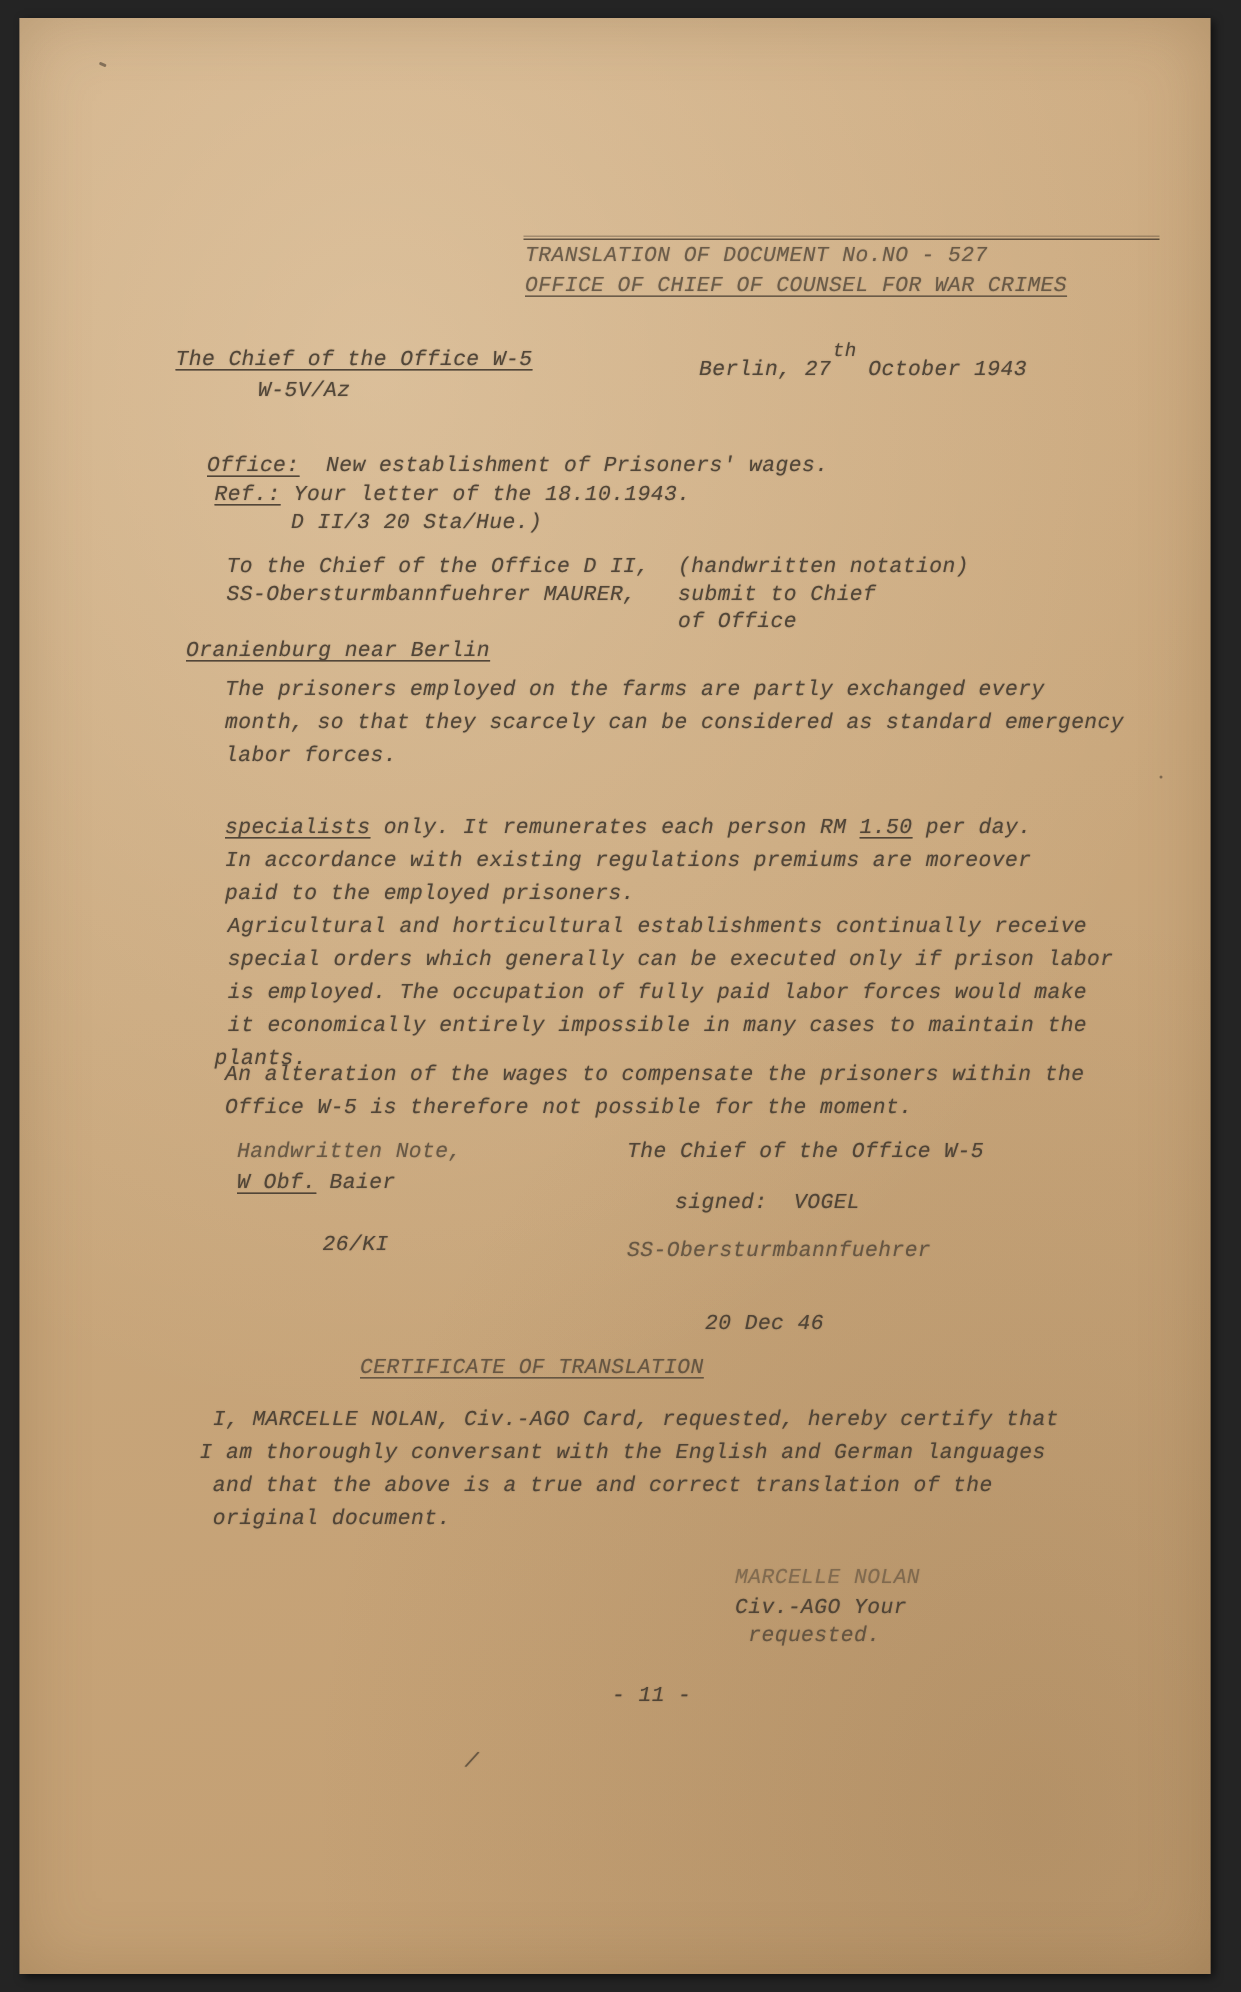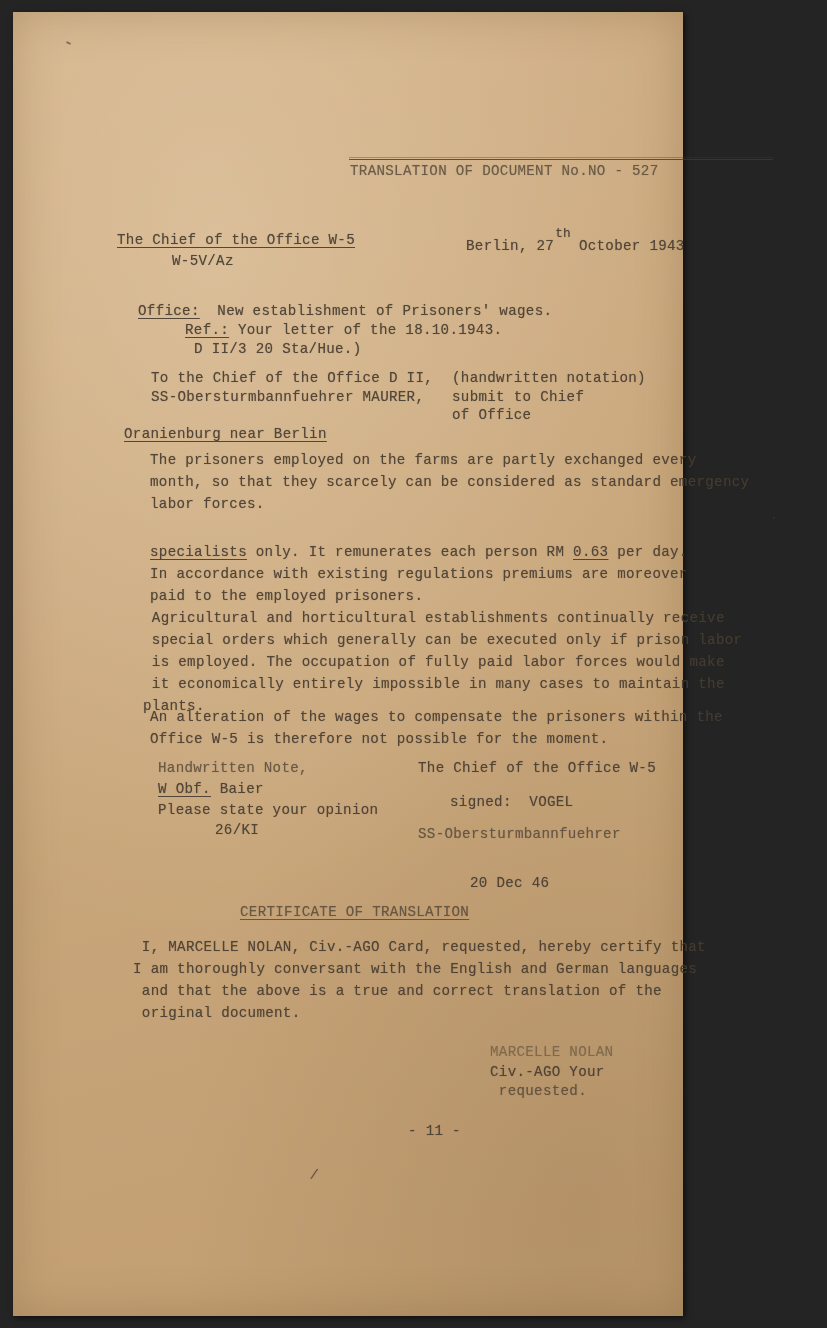--- a/index.html
+++ b/index.html
@@ -4,26 +4,27 @@
 <style>
   html,body{margin:0;padding:0;}
   body{
     width:827px;height:1328px;
     background:#242424;
     position:relative;
     overflow:hidden;
     font-family:"Liberation Mono","DejaVu Sans Mono",monospace;
   }
   .paper{
-    position:absolute;left:13px;top:12px;width:670px;height:1304px;
+    position:absolute;left:13px;top:12px;width:794px;height:1304px;
     background:
       radial-gradient(120% 90% at 30% 18%, rgba(255,241,216,0.28), rgba(0,0,0,0) 60%),
       radial-gradient(110% 85% at 85% 92%, rgba(118,88,52,0.20), rgba(0,0,0,0) 55%),
       linear-gradient(165deg,#d0af86 0%,#c9a77c 45%,#c29e72 100%);
     box-shadow:inset 0 0 46px rgba(108,79,44,.28), 2px 2px 6px rgba(0,0,0,.6);
+    font-style:italic;
   }
   .tw{
     position:absolute;
     font-family:"Liberation Mono","DejaVu Sans Mono",monospace;
     font-size:14.2px;
     line-height:22px;
     letter-spacing:.3px;
     color:#473d31;
     white-space:pre;
     text-shadow:0 0 1px rgba(71,61,49,.55);
@@ -41,54 +42,54 @@
   sup{font-size:.9em;position:relative;top:-7px;left:1px;}
   .speck{position:absolute;background:rgba(66,55,43,.55);border-radius:1px;}
 </style>
 </head>
 <body>
 
 <div class="paper">
 
   <div class="rule" style="left:336px;top:147px;width:424px;"></div>
   <div class="tw lh19 f2" style="left:337px;top:150px;">TRANSLATION OF DOCUMENT No.NO - 527</div>
+  <div class="tw lh19 f2 u" style="left:337px;top:170px;">OFFICE OF CHIEF OF COUNSEL FOR WAR CRIMES</div>
 
   <div class="tw lh19 u f1" style="left:104px;top:219px;">The Chief of the Office W-5</div>
   <div class="tw lh19 f1" style="left:159px;top:240px;">W-5V/Az</div>
   <div class="tw lh19 f1" style="left:453px;top:219px;"><span>Berlin, 27</span><sup>th</sup><span> October 1943</span></div>
 
   <div class="tw lh19 f1" style="left:125px;top:290px;"><span class="u">Office:</span><span>  New establishment of Prisoners' wages.</span></div>
-  <div class="tw lh19 f1" style="left:130px;top:309px;margin-left:42px;"><span class="u">Ref.:</span><span> Your letter of the 18.10.1943.</span></div>
+  <div class="tw lh19 f1" style="left:130px;top:309px;"><span class="u">Ref.:</span><span> Your letter of the 18.10.1943.</span></div>
   <div class="tw lh19 f1" style="left:181px;top:328px;">D II/3 20 Sta/Hue.)</div>
 
   <div class="tw lh19 f1" style="left:138px;top:357px;">To the Chief of the Office D II,</div>
   <div class="tw lh19 f1" style="left:138px;top:376px;">SS-Obersturmbannfuehrer MAURER,</div>
   <div class="tw lh19 f1" style="left:439px;top:357px;">(handwritten notation)</div>
   <div class="tw lh19 f1" style="left:439px;top:376px;">submit to Chief</div>
   <div class="tw lh19 f1" style="left:439px;top:394px;">of Office</div>
   <div class="tw lh19 u f1" style="left:111px;top:413px;text-align:right;">Oranienburg near Berlin</div>
 
   <div class="tw f1" style="left:137px;top:437px;">The prisoners employed on the farms are partly exchanged every
 month, so that they scarcely can be considered as standard emergency
 labor forces.</div>
 
-  <div class="tw f1" style="left:137px;top:507px;"><br><span class="u">specialists</span><span> only. It remunerates each person RM </span><span class="u">0.63</span><span> per day.</span><br><span>In accordance with existing regulations premiums are moreover</span><br><span>paid to the employed prisoners.</span></div>
+  <div class="tw f1" style="left:137px;top:507px;"><br><span class="u">specialists</span><span> only. It remunerates each person RM </span><span class="u">1.50</span><span> per day.</span><br><span>In accordance with existing regulations premiums are moreover</span><br><span>paid to the employed prisoners.</span></div>
 
   <div class="tw f1" style="left:130px;top:595px;"> Agricultural and horticultural establishments continually receive
  special orders which generally can be executed only if prison labor
  is employed. The occupation of fully paid labor forces would make
  it economically entirely impossible in many cases to maintain the
 plants.</div>
 
   <div class="tw f1" style="left:137px;top:694px;">An alteration of the wages to compensate the prisoners within the
 Office W-5 is therefore not possible for the moment.</div>
 
   <div class="tw lh20 f2" style="left:145px;top:746px;">Handwritten Note,</div>
   <div class="tw lh20 f1" style="left:145px;top:767px;"><span class="u">W Obf.</span><span> Baier</span></div>
-  <div class="tw lh20 f1" style="left:145px;top:788px;">Please state your opinion</div>
   <div class="tw lh20 f1" style="left:202px;top:808px;">26/KI</div>
 
   <div class="tw lh20 f1" style="left:405px;top:746px;">The Chief of the Office W-5</div>
   <div class="tw lh20 f1" style="left:437px;top:780px;">signed:  VOGEL</div>
   <div class="tw lh20 f2" style="left:405px;top:812px;">SS-Obersturmbannfuehrer</div>
 
   <div class="tw f1" style="left:457px;top:860px;">20 Dec 46</div>
 
   <div class="tw f1" style="left:120px;top:924px;"> I, MARCELLE NOLAN, Civ.-AGO Card, requested, hereby certify that
 I am thoroughly conversant with the English and German languages

